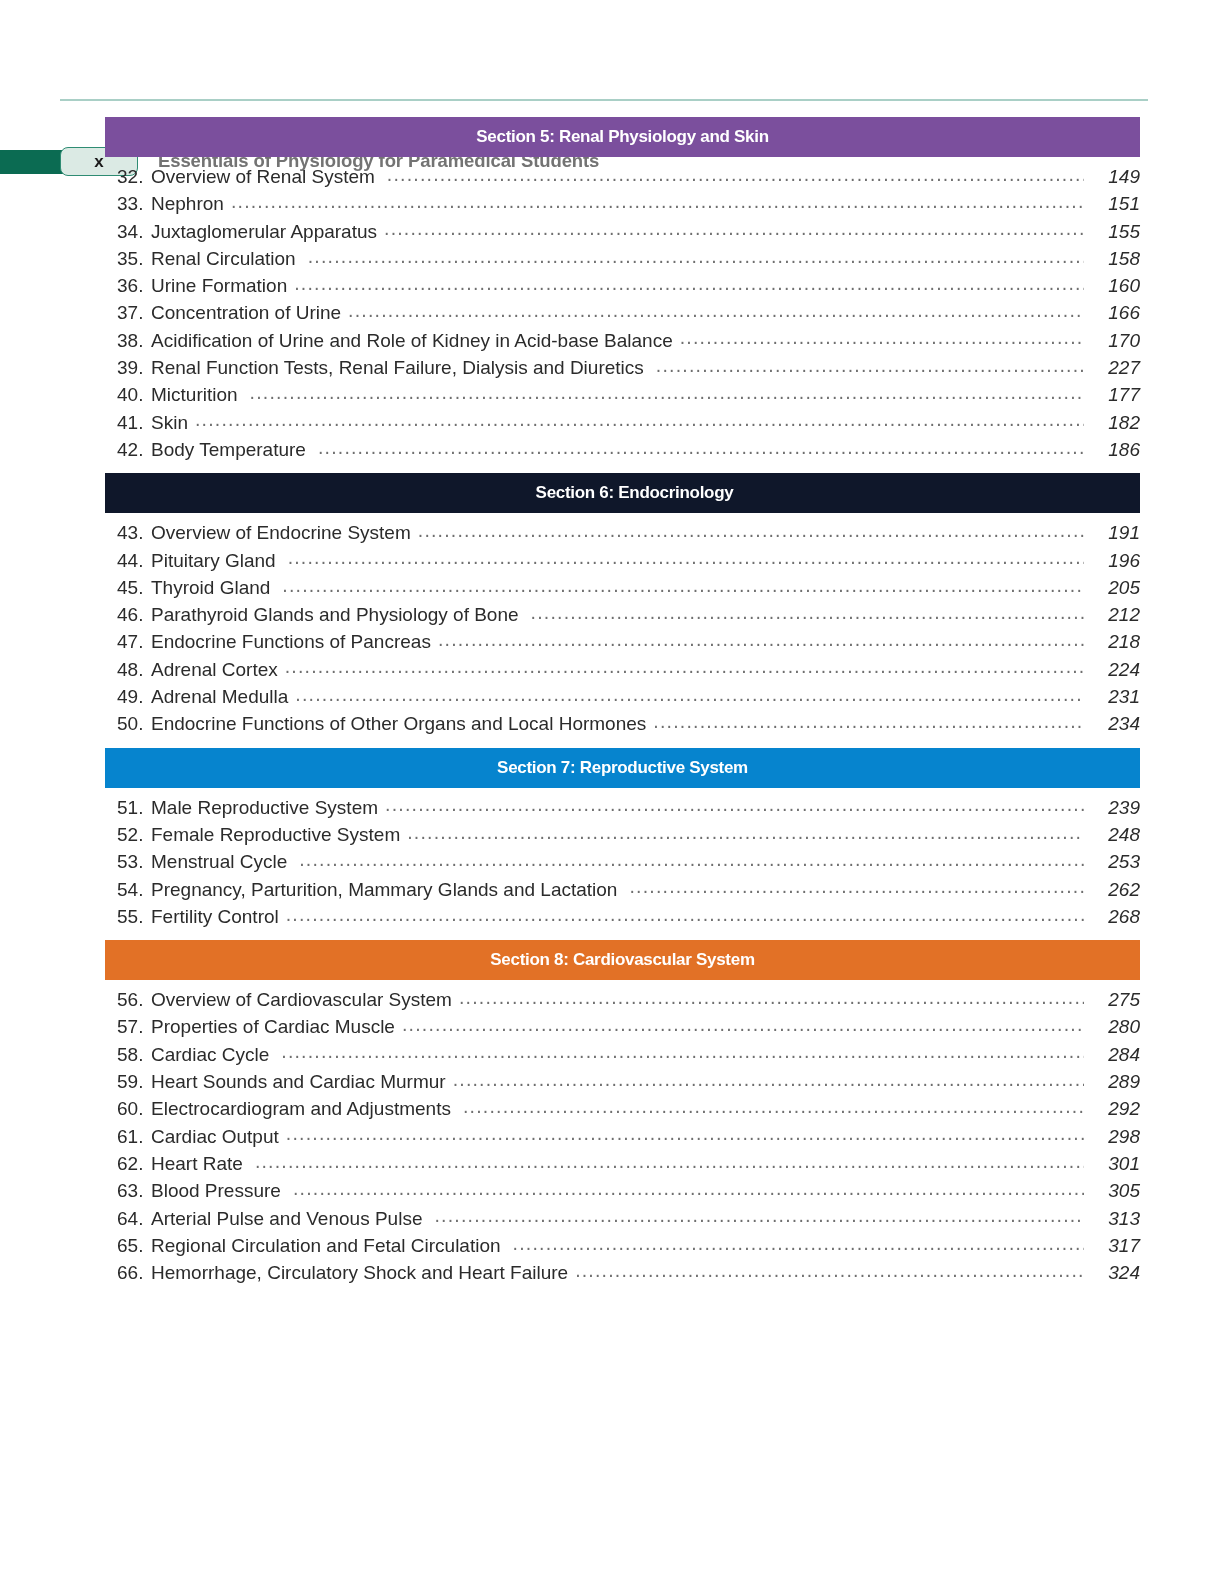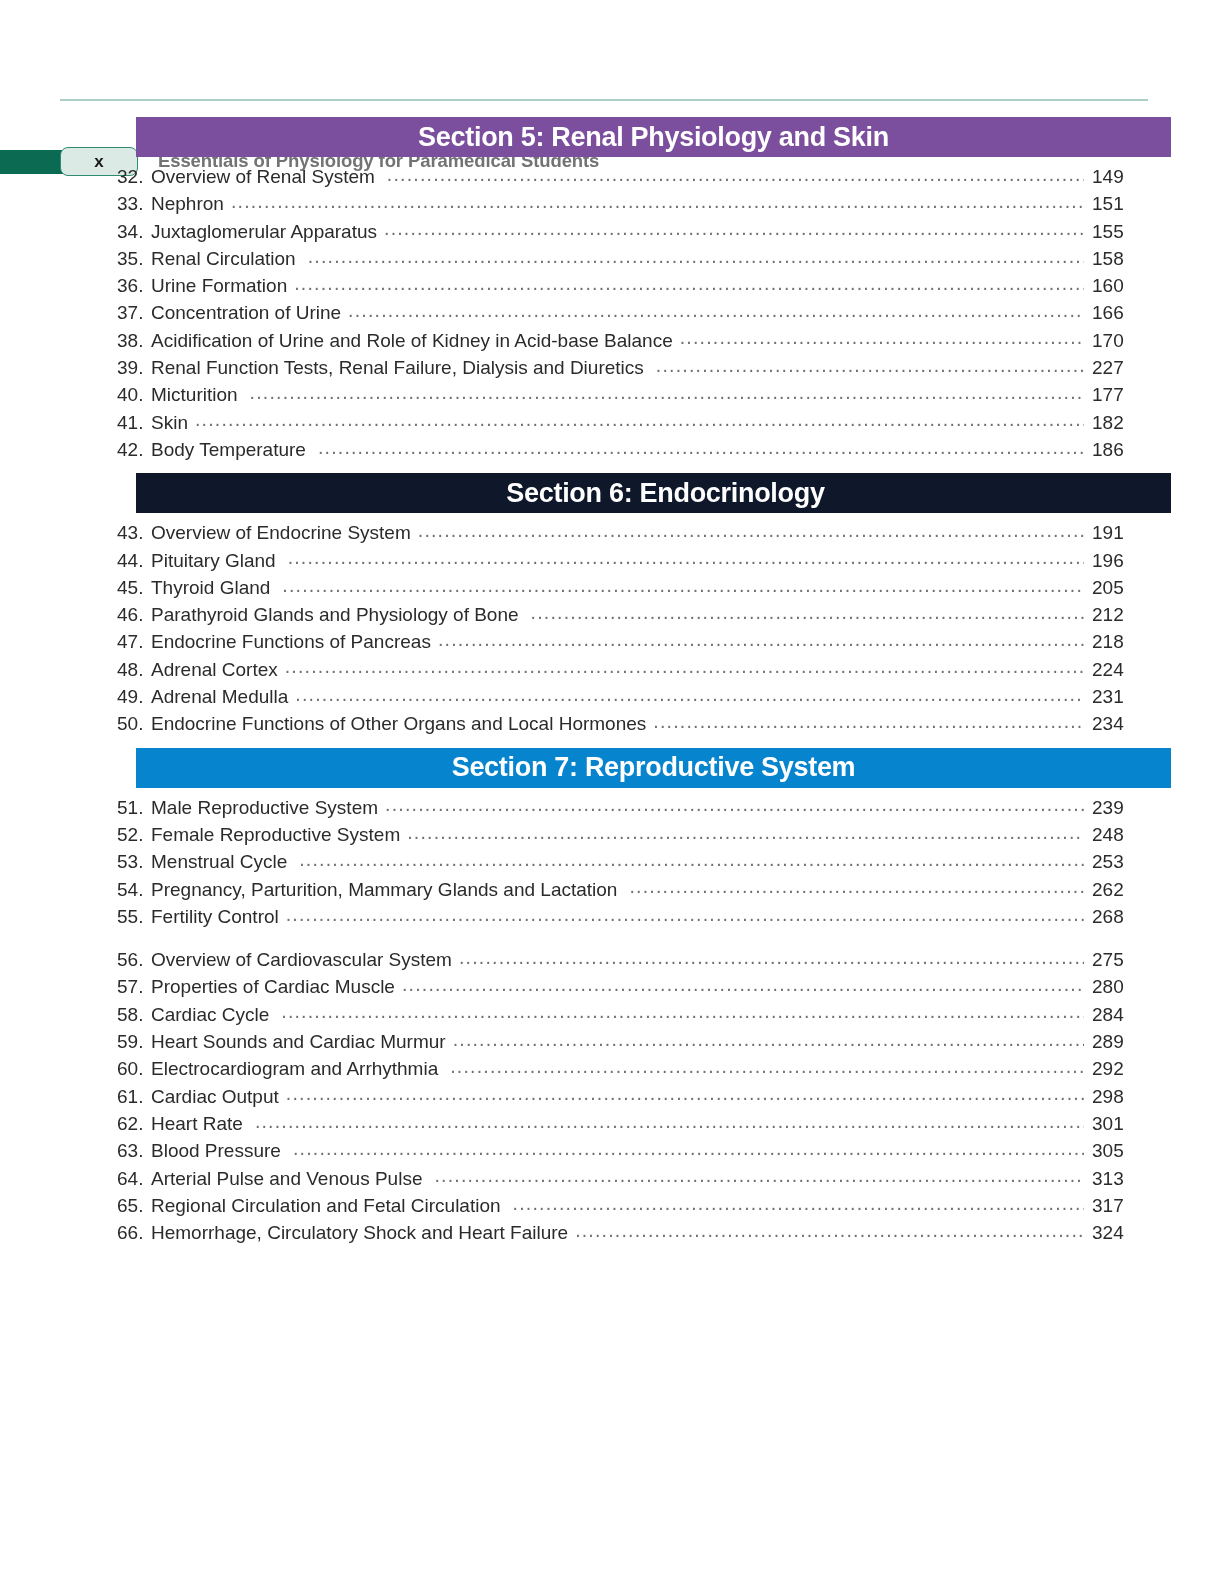--- a/index.html
+++ b/index.html
@@ -83,24 +83,23 @@
     width: 100%;
   }
   .section-header {
     width: 100%;
     box-sizing: border-box;
     height: 40px;
     display: flex;
     align-items: center;
     justify-content: center;
     color: #ffffff;
-    font-size: 27px;
+    font-size: 17px;
     font-weight: bold;
     letter-spacing: -0.3px;
-    margin-left: 31px;
   }
   .section-entries {
     padding: 6px 0 10px 0;
   }
 
   .entry {
     display: flex;
     align-items: baseline;
     font-size: 19px;
     line-height: 27.3px;
@@ -131,21 +130,23 @@
     left: 0;
     bottom: -5px;
     font-size: 19.5px;
     letter-spacing: 1.2px;
     color: #6f6f6f;
     white-space: nowrap;
   }
   .entry-page {
     flex: 0 0 48px;
     width: 48px;
+    text-align: right;
     padding-left: 6px;
+    font-style: italic;
   }
   
   .entry.gap .entry-title { padding-right: 10px; }
 </style>
 </head>
 <body>
 
 <div class="page-header">
   <div class="header-bar-left"></div>
   <div class="folio-box">
@@ -309,20 +310,21 @@
         </div>
         <div class="entry">
           <span class="entry-num">55.</span>
           <span class="entry-title">Fertility Control</span>
           <span class="entry-leader"></span>
           <span class="entry-page">268</span>
         </div>
       </div>
     </div>
     <div class="section">
+      <div class="section-header" style="background: rgb(226, 113, 38);">Section 8: Cardiovascular System</div>
       <div class="section-entries">
         <div class="entry">
           <span class="entry-num">56.</span>
           <span class="entry-title">Overview of Cardiovascular System</span>
           <span class="entry-leader"></span>
           <span class="entry-page">275</span>
         </div>
         <div class="entry">
           <span class="entry-num">57.</span>
           <span class="entry-title">Properties of Cardiac Muscle</span>
@@ -336,21 +338,21 @@
           <span class="entry-page">284</span>
         </div>
         <div class="entry">
           <span class="entry-num">59.</span>
           <span class="entry-title">Heart Sounds and Cardiac Murmur</span>
           <span class="entry-leader"></span>
           <span class="entry-page">289</span>
         </div>
         <div class="entry gap">
           <span class="entry-num">60.</span>
-          <span class="entry-title">Electrocardiogram and Arrhythmia</span>
+          <span class="entry-title">Electrocardiogram and Adjustments</span>
           <span class="entry-leader"></span>
           <span class="entry-page">292</span>
         </div>
         <div class="entry">
           <span class="entry-num">61.</span>
           <span class="entry-title">Cardiac Output</span>
           <span class="entry-leader"></span>
           <span class="entry-page">298</span>
         </div>
         <div class="entry gap">

